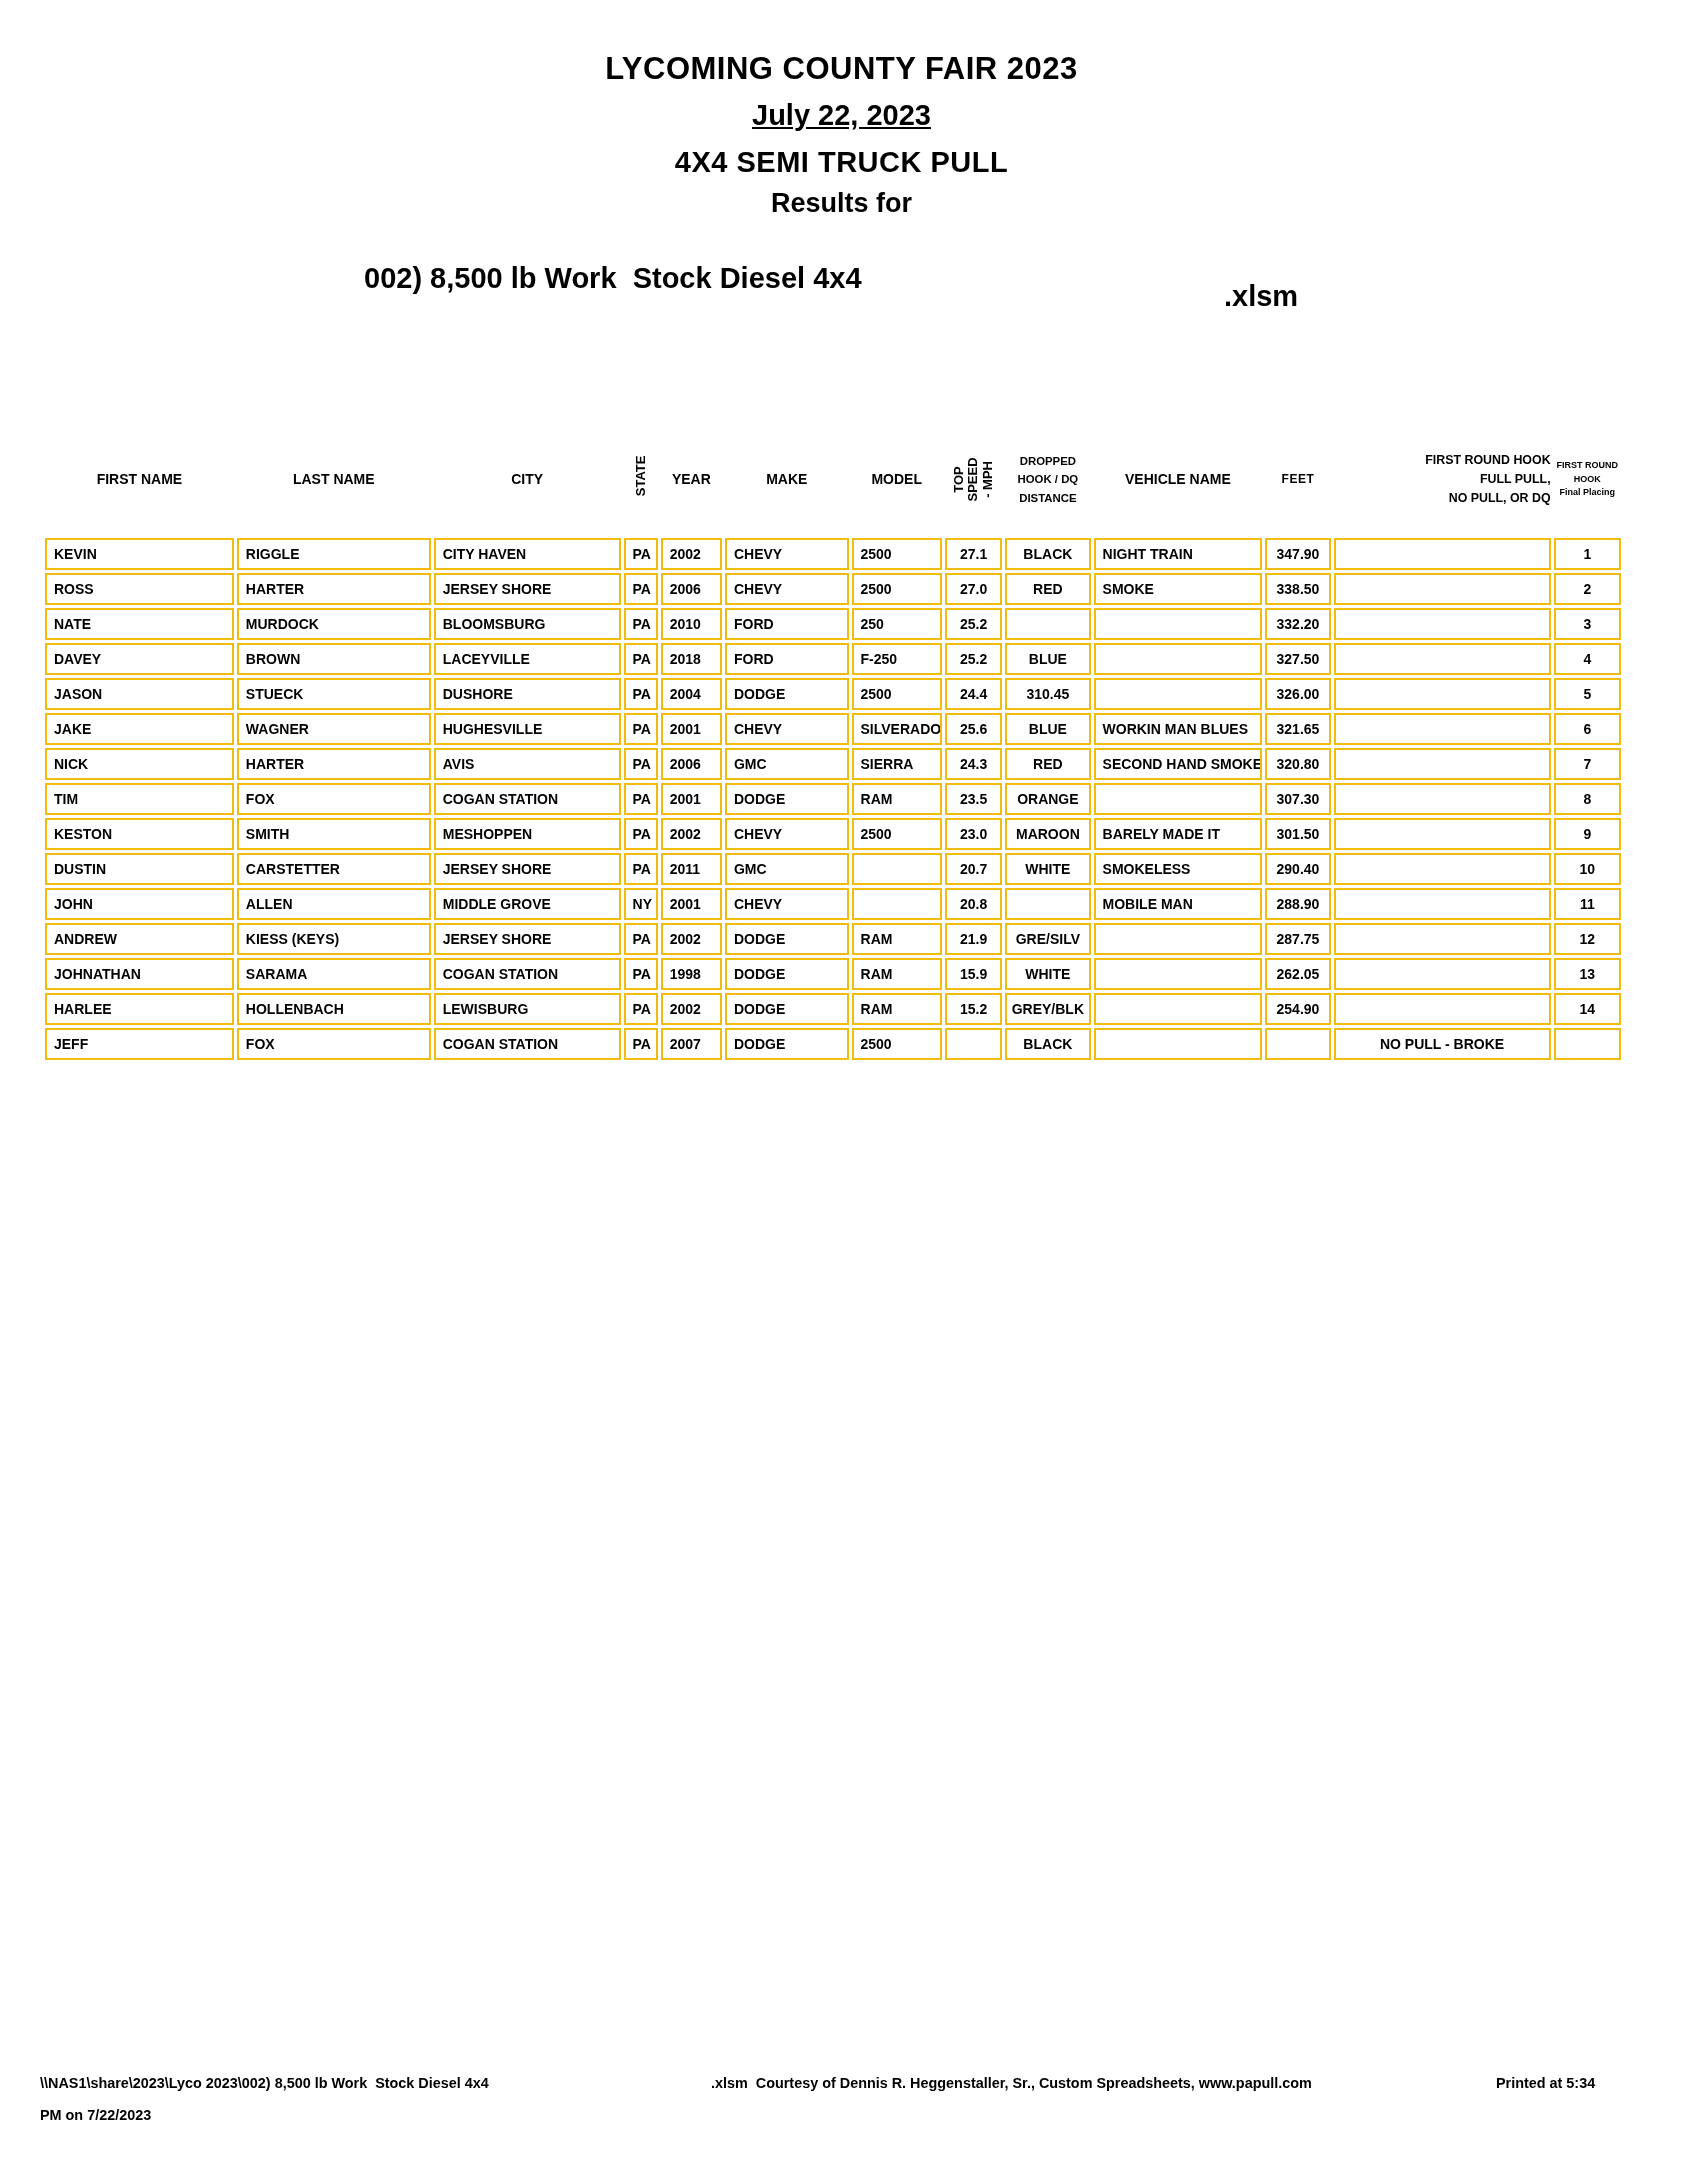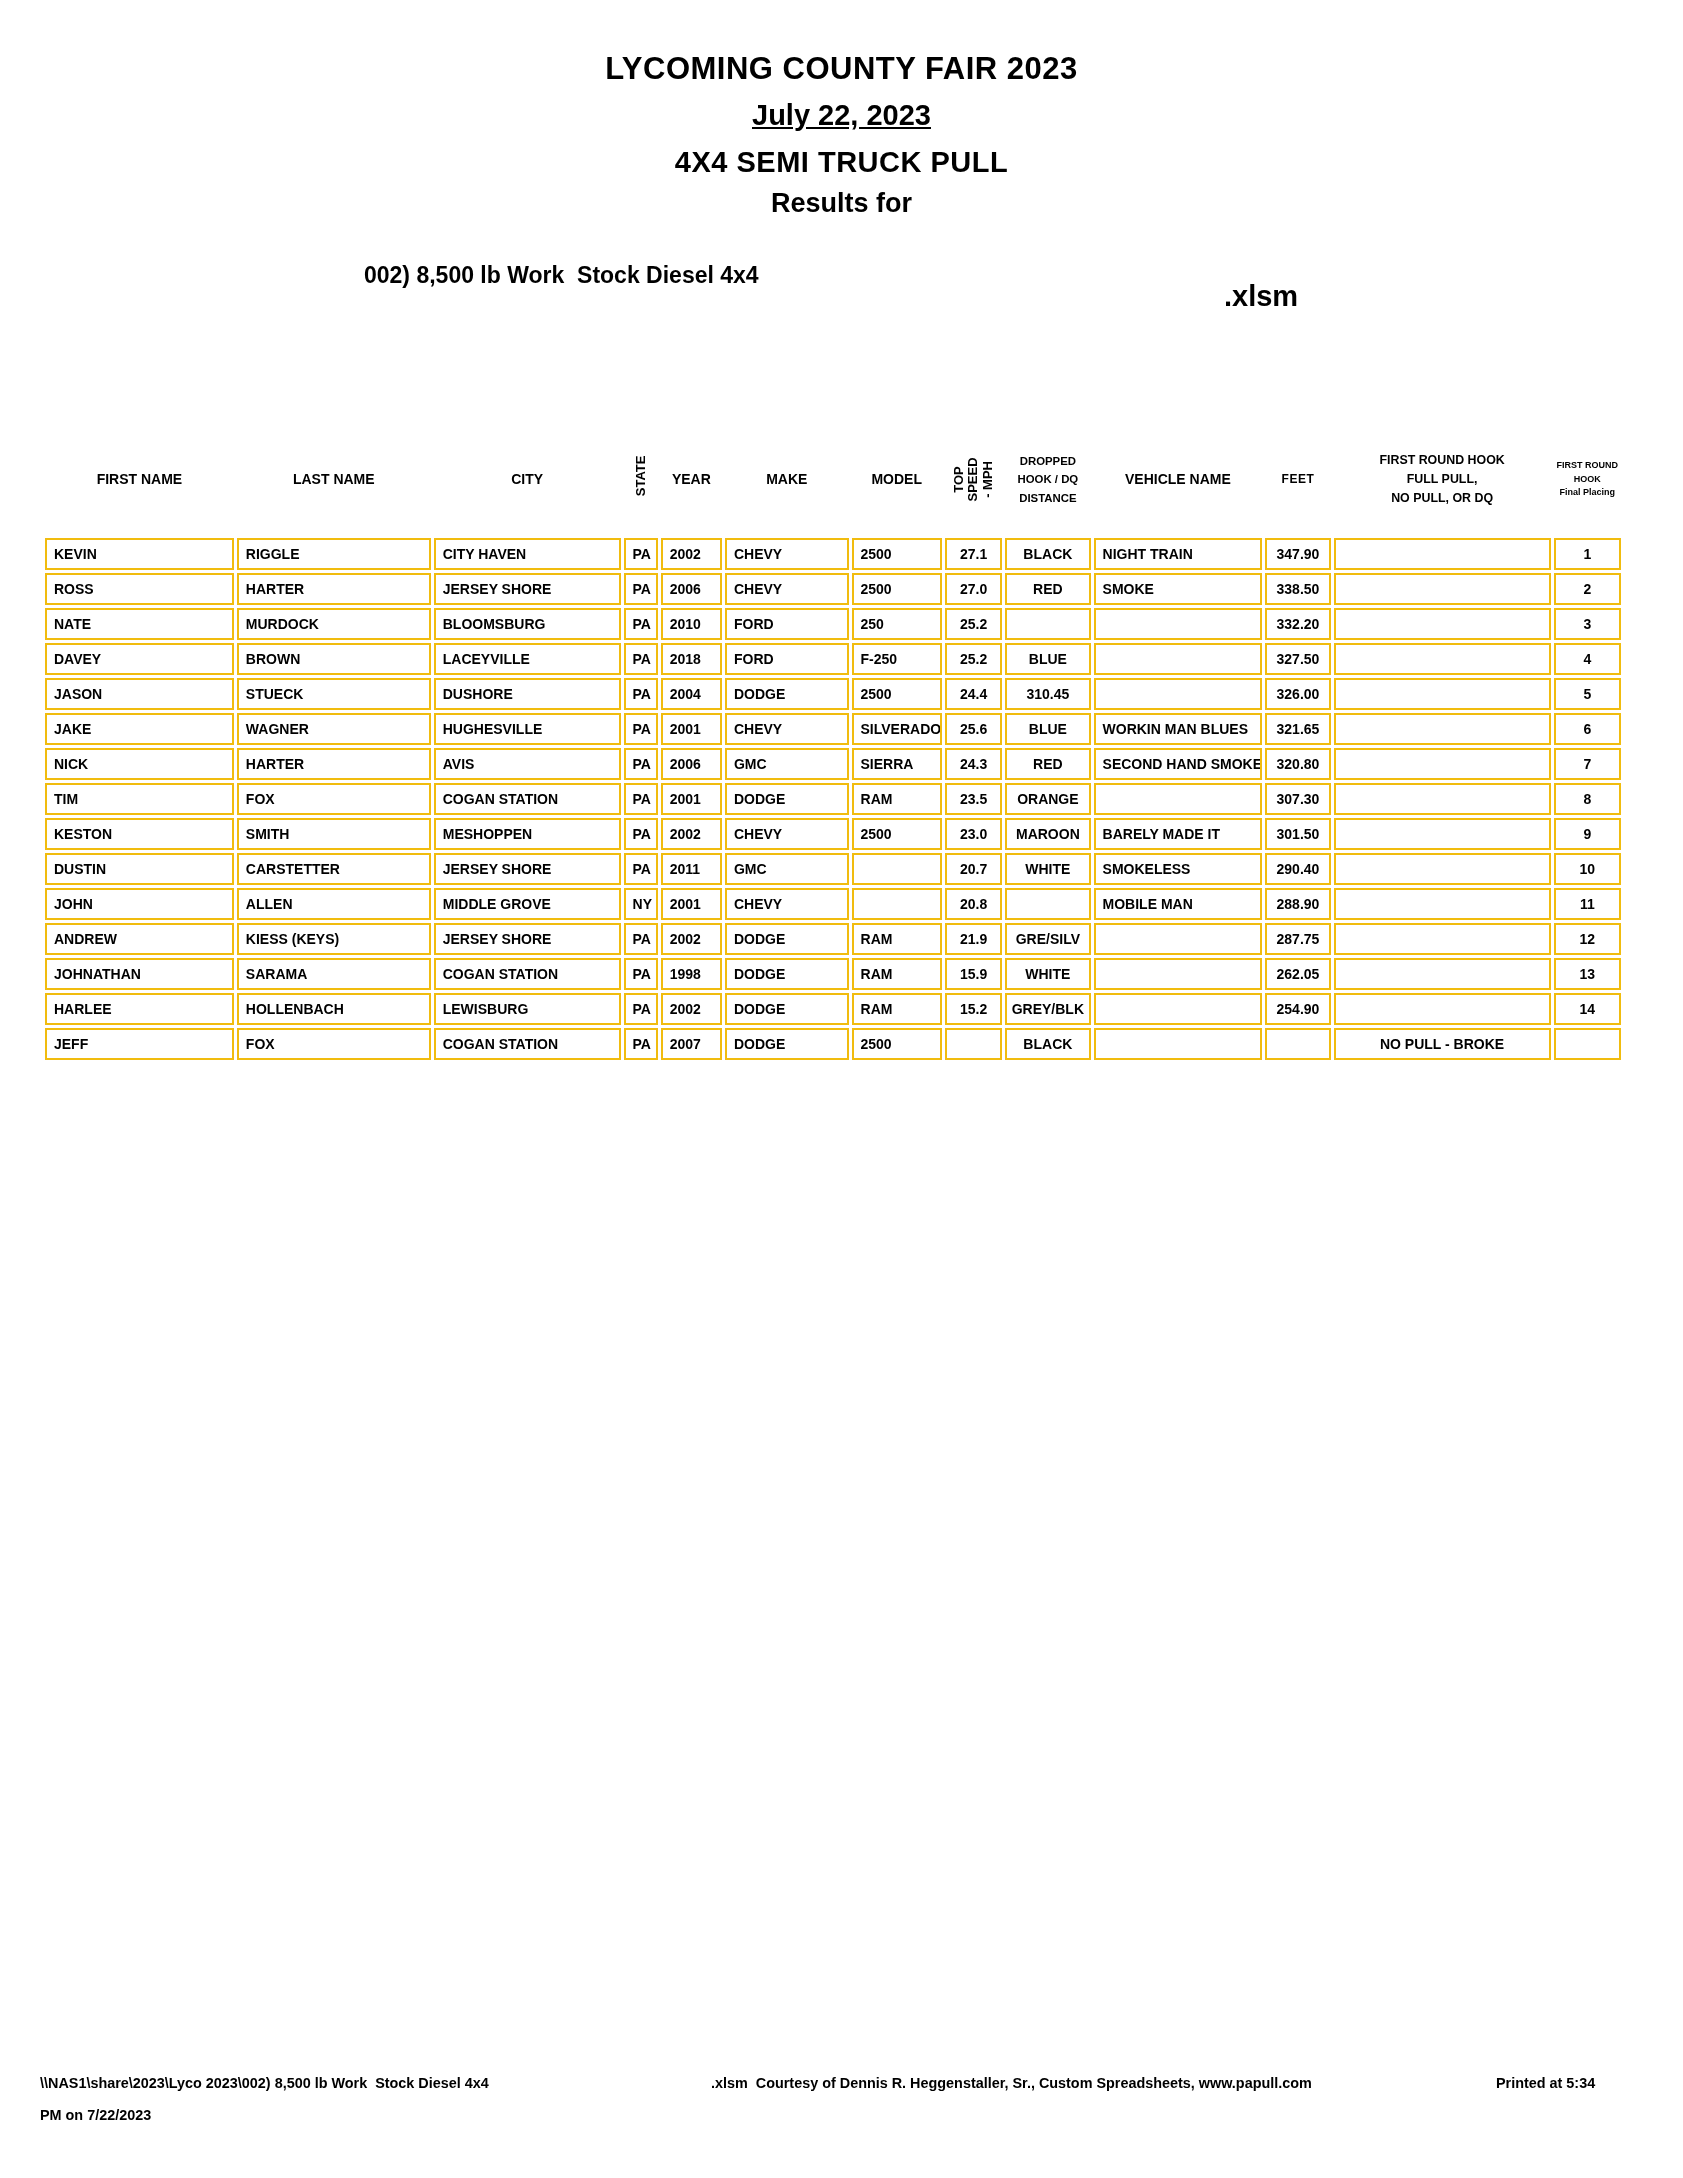--- a/index.html
+++ b/index.html
@@ -12,21 +12,21 @@
   }
   .page { position: relative; width: 1683px; height: 2178px; overflow: hidden; border-radius: 31px; }
 
   
   .t-line { position: absolute; left: 0; width: 100%; text-align: center; white-space: pre; }
   .t1 { top: 51px;  font-size: 31px; letter-spacing: 0.5px; }
   .t2 { top: 99px; font-size: 29px; text-decoration: underline; }
   .t3 { top: 146px; font-size: 29px; letter-spacing: 0.5px; }
   .t4 { top: 188px; font-size: 27px; }
   .t5 { top: 244px; height: 36px; text-align: left; }
-  .t5 .class-label { position: absolute; left: 364px; font-size: 23px; white-space: pre; }
+  .t5 .class-label { position: absolute; left: 364px; font-size: 29px; white-space: pre; }
   .t5 .ext-label   { position: absolute; left: 1224px; font-size: 29px; }
 
   
   table.results {
     position: absolute;
     left: 42px; top: 421px;
     width: 1582px;
     table-layout: fixed;
     border-collapse: separate;
     border-spacing: 3px;
@@ -43,21 +43,21 @@
     overflow: visible;
   }
   th .vert {
     transform: rotate(-90deg);
     white-space: pre-line;
     line-height: 1.1;
     font-size: 13px;
   }
   th.h-hook  { font-size: 11.4px; line-height: 1.6; }
   th.h-feet  { font-size: 12px; letter-spacing: 0.5px; }
-  th.h-round { font-size: 12.4px; line-height: 1.55; }
+  th.h-round { font-size: 12.4px; line-height: 1.55; text-align: right; }
   th.h-place { font-size: 9px;  line-height: 1.5; }
 
   tbody td {
     border: 2px solid #f1bc0e;
     background: #ffffff;
     height: 32px;
     font-size: 14px;
     padding: 0 7px;
     white-space: nowrap;
     overflow: hidden;

